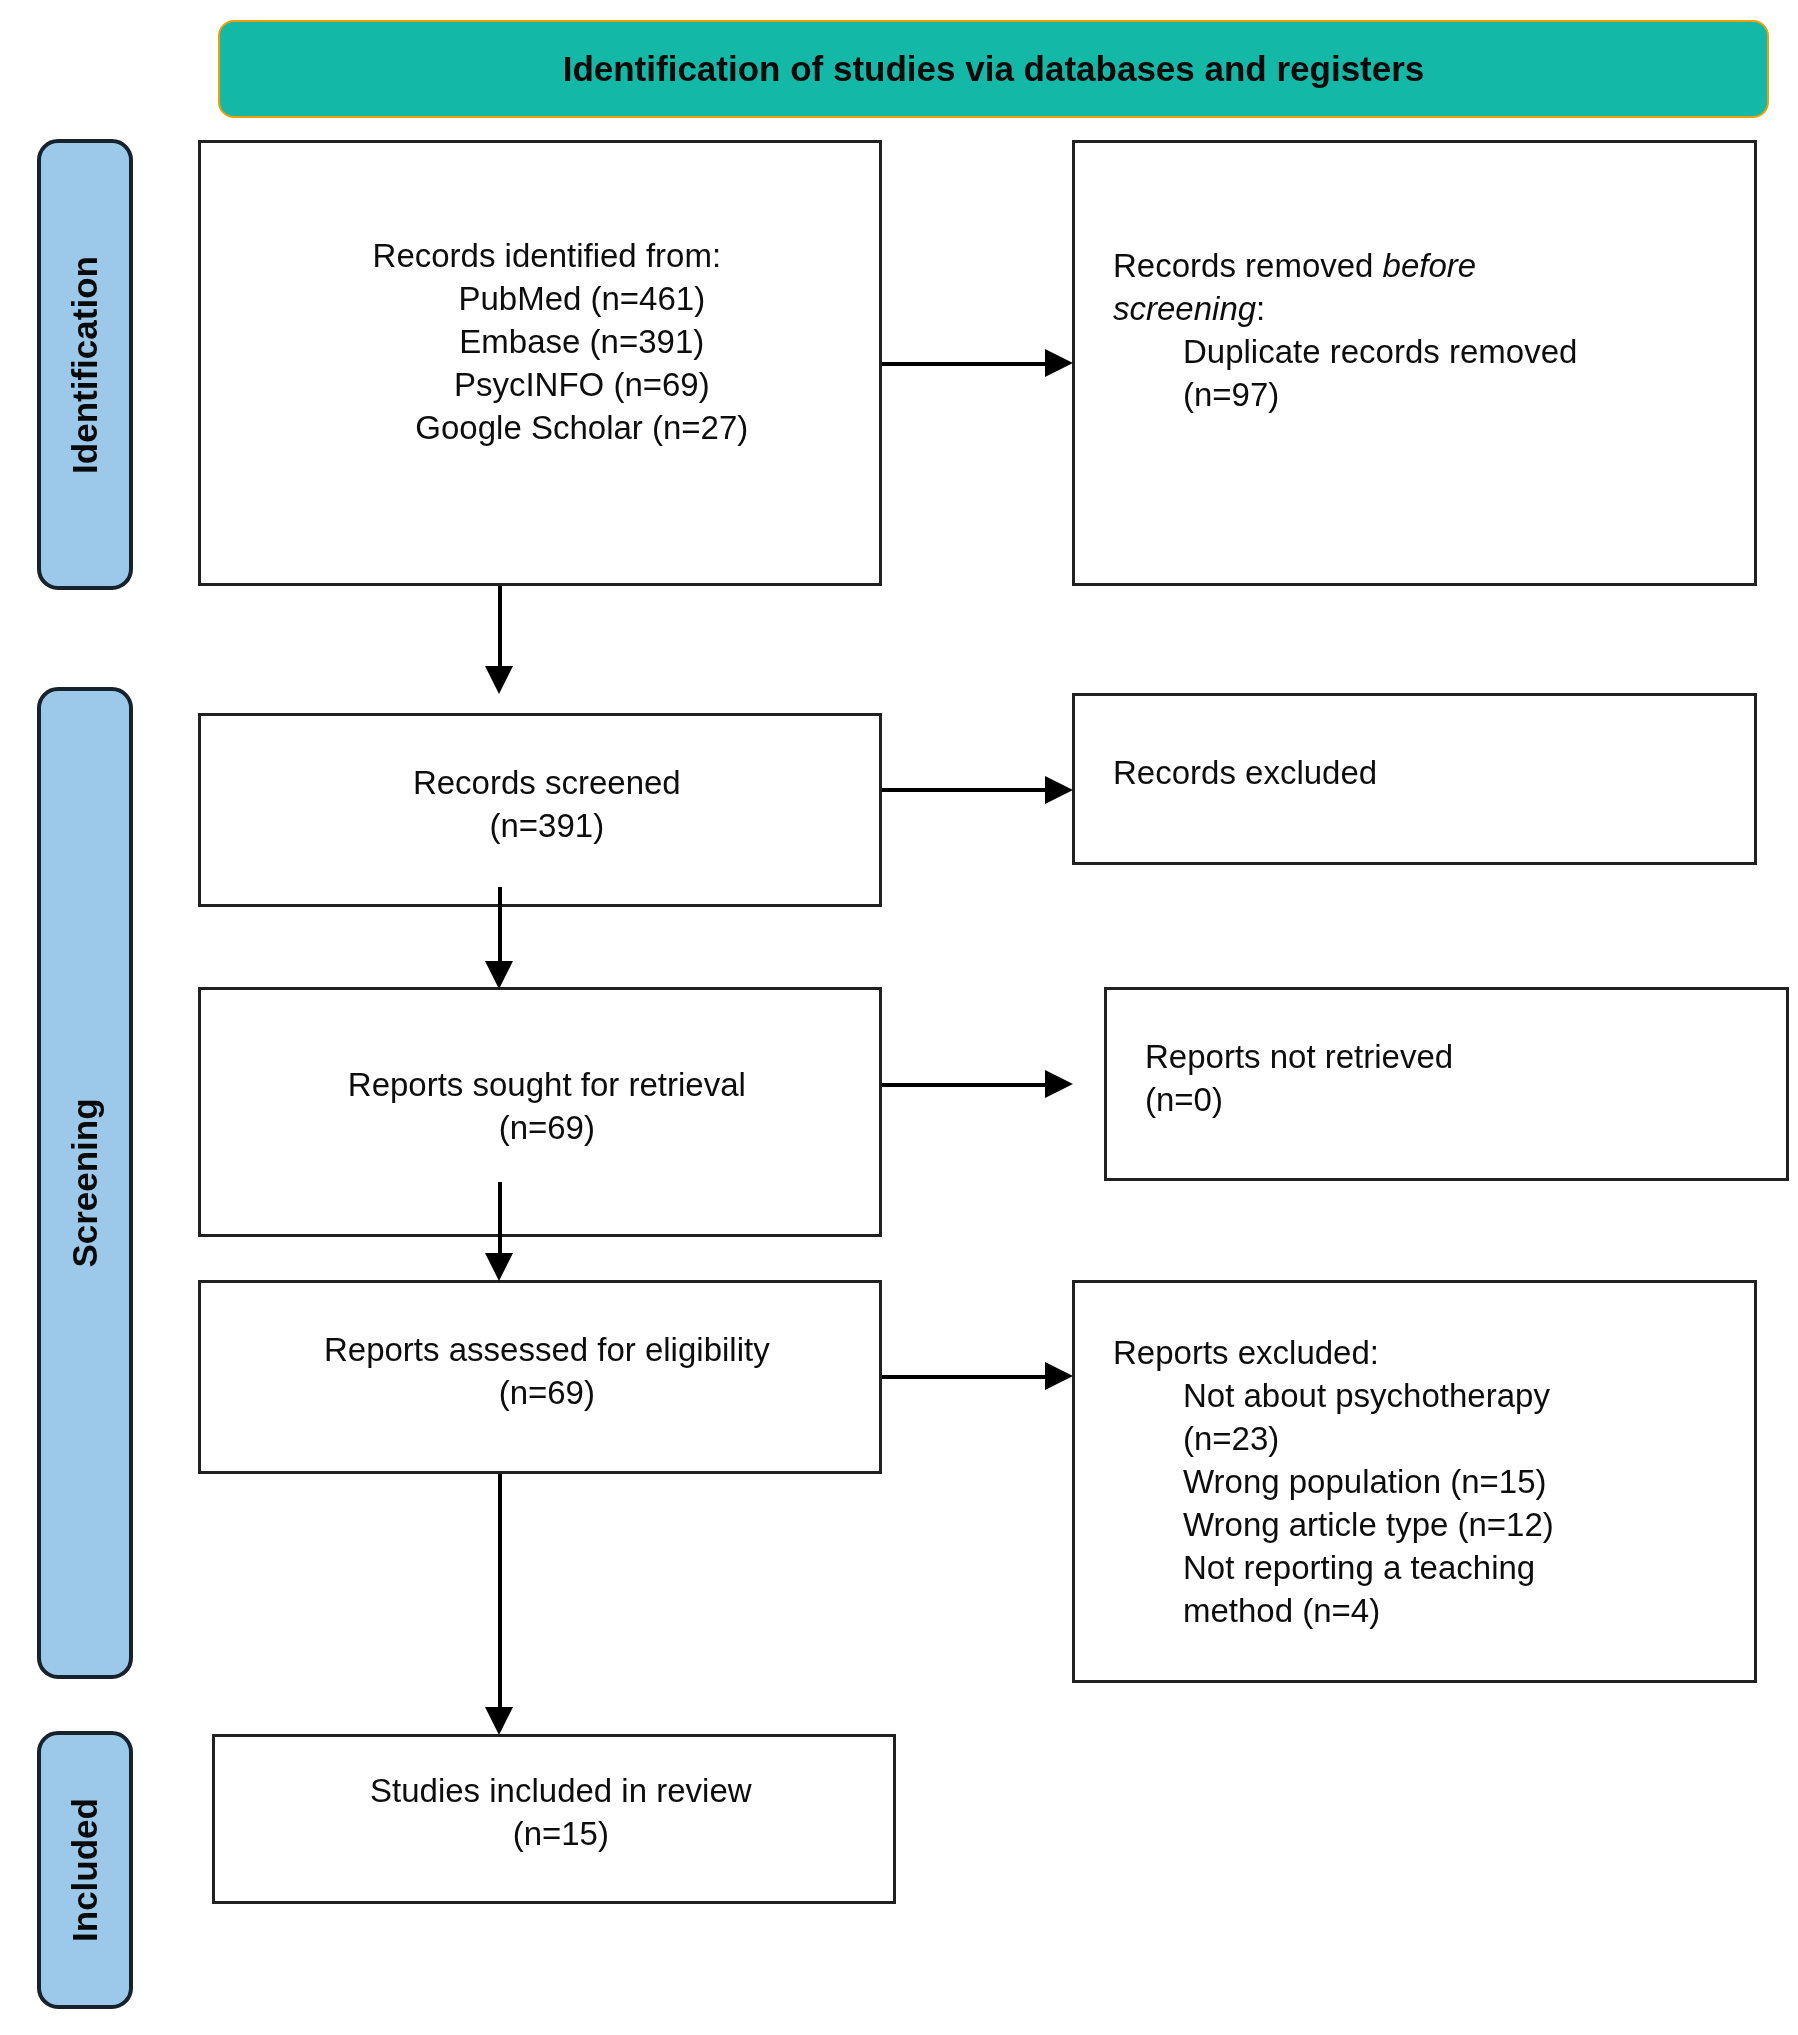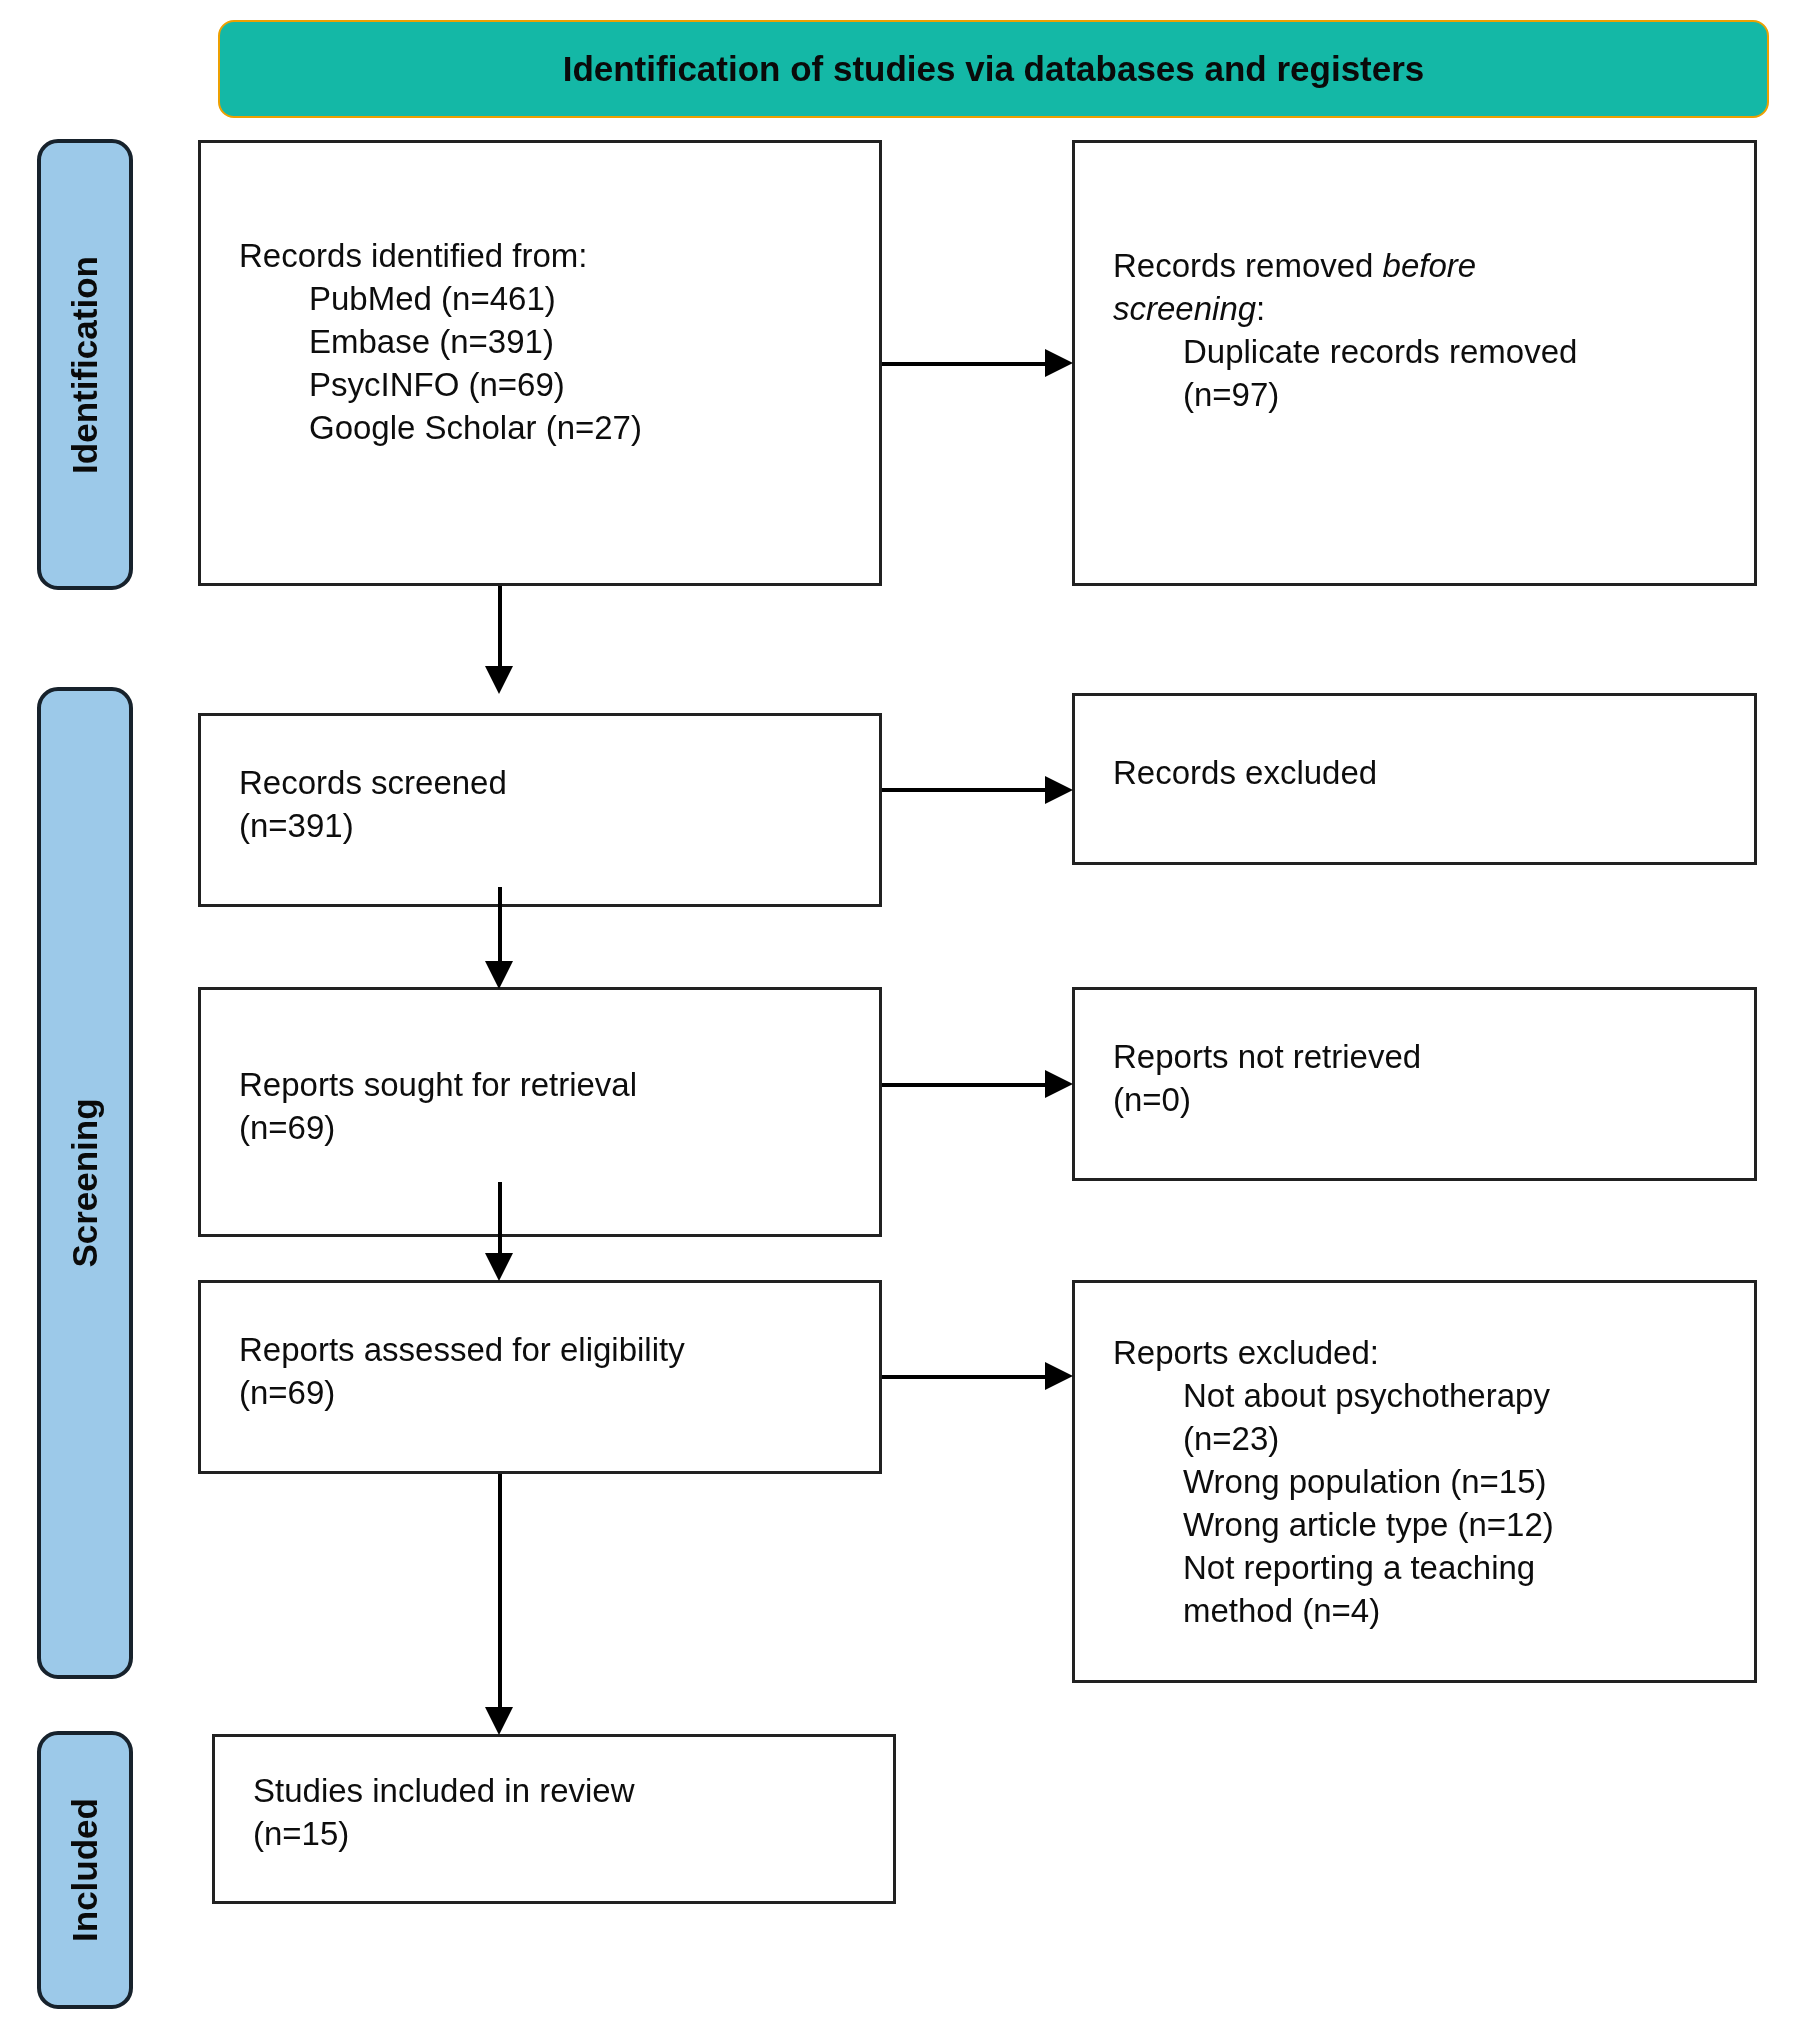--- a/index.html
+++ b/index.html
@@ -51,29 +51,29 @@
   .box {
     position: absolute;
     background: #ffffff;
     border: 3.7px solid #212121;
     box-sizing: border-box;
     display: flex; flex-direction: column; justify-content: center;
     font-size: 33px;
     line-height: 43px;
     padding: 12.2px 24.4px 12.2px 38px;
   }
-  .lbox { left: 198px;  width: 684px; }
+  .lbox { left: 198px;  width: 684px; text-align: center; }
   .rbox { left: 1072px; width: 685px; }
 
   #box-identified       { top: 140px;  height: 446px; padding-bottom: 55px; }
   #box-removed          { top: 140px;  height: 446px; padding-bottom: 79px; }
   #box-screened         { top: 693px; height: 194px; padding-bottom: 24.4px; margin-top: 20px; }
   #box-records-excluded { top: 693px; height: 172px; padding-bottom: 24.4px; }
   #box-sought           { top: 987px; height: 250px; padding-bottom: 24.4px; }
-  #box-not-retrieved    { top: 987px; height: 194px; padding-bottom: 24.4px; }
+  #box-not-retrieved    { top: 987px; height: 194px; padding-bottom: 24.4px; margin-left: 32px; }
   #box-assessed         { top: 1280px; height: 194px; padding-bottom: 24.4px; }
   #box-reports-excluded { top: 1280px; height: 403px; }
   #box-included         { top: 1734px; height: 170px; padding-bottom: 26px; margin-left: 14px; }
 
   .indent { padding-left: 70px; }
   #box-removed .indent,
   #box-reports-excluded .indent { max-width: 440px; }
   #box-removed .wrap-title { max-width: 501px; }
 
   

